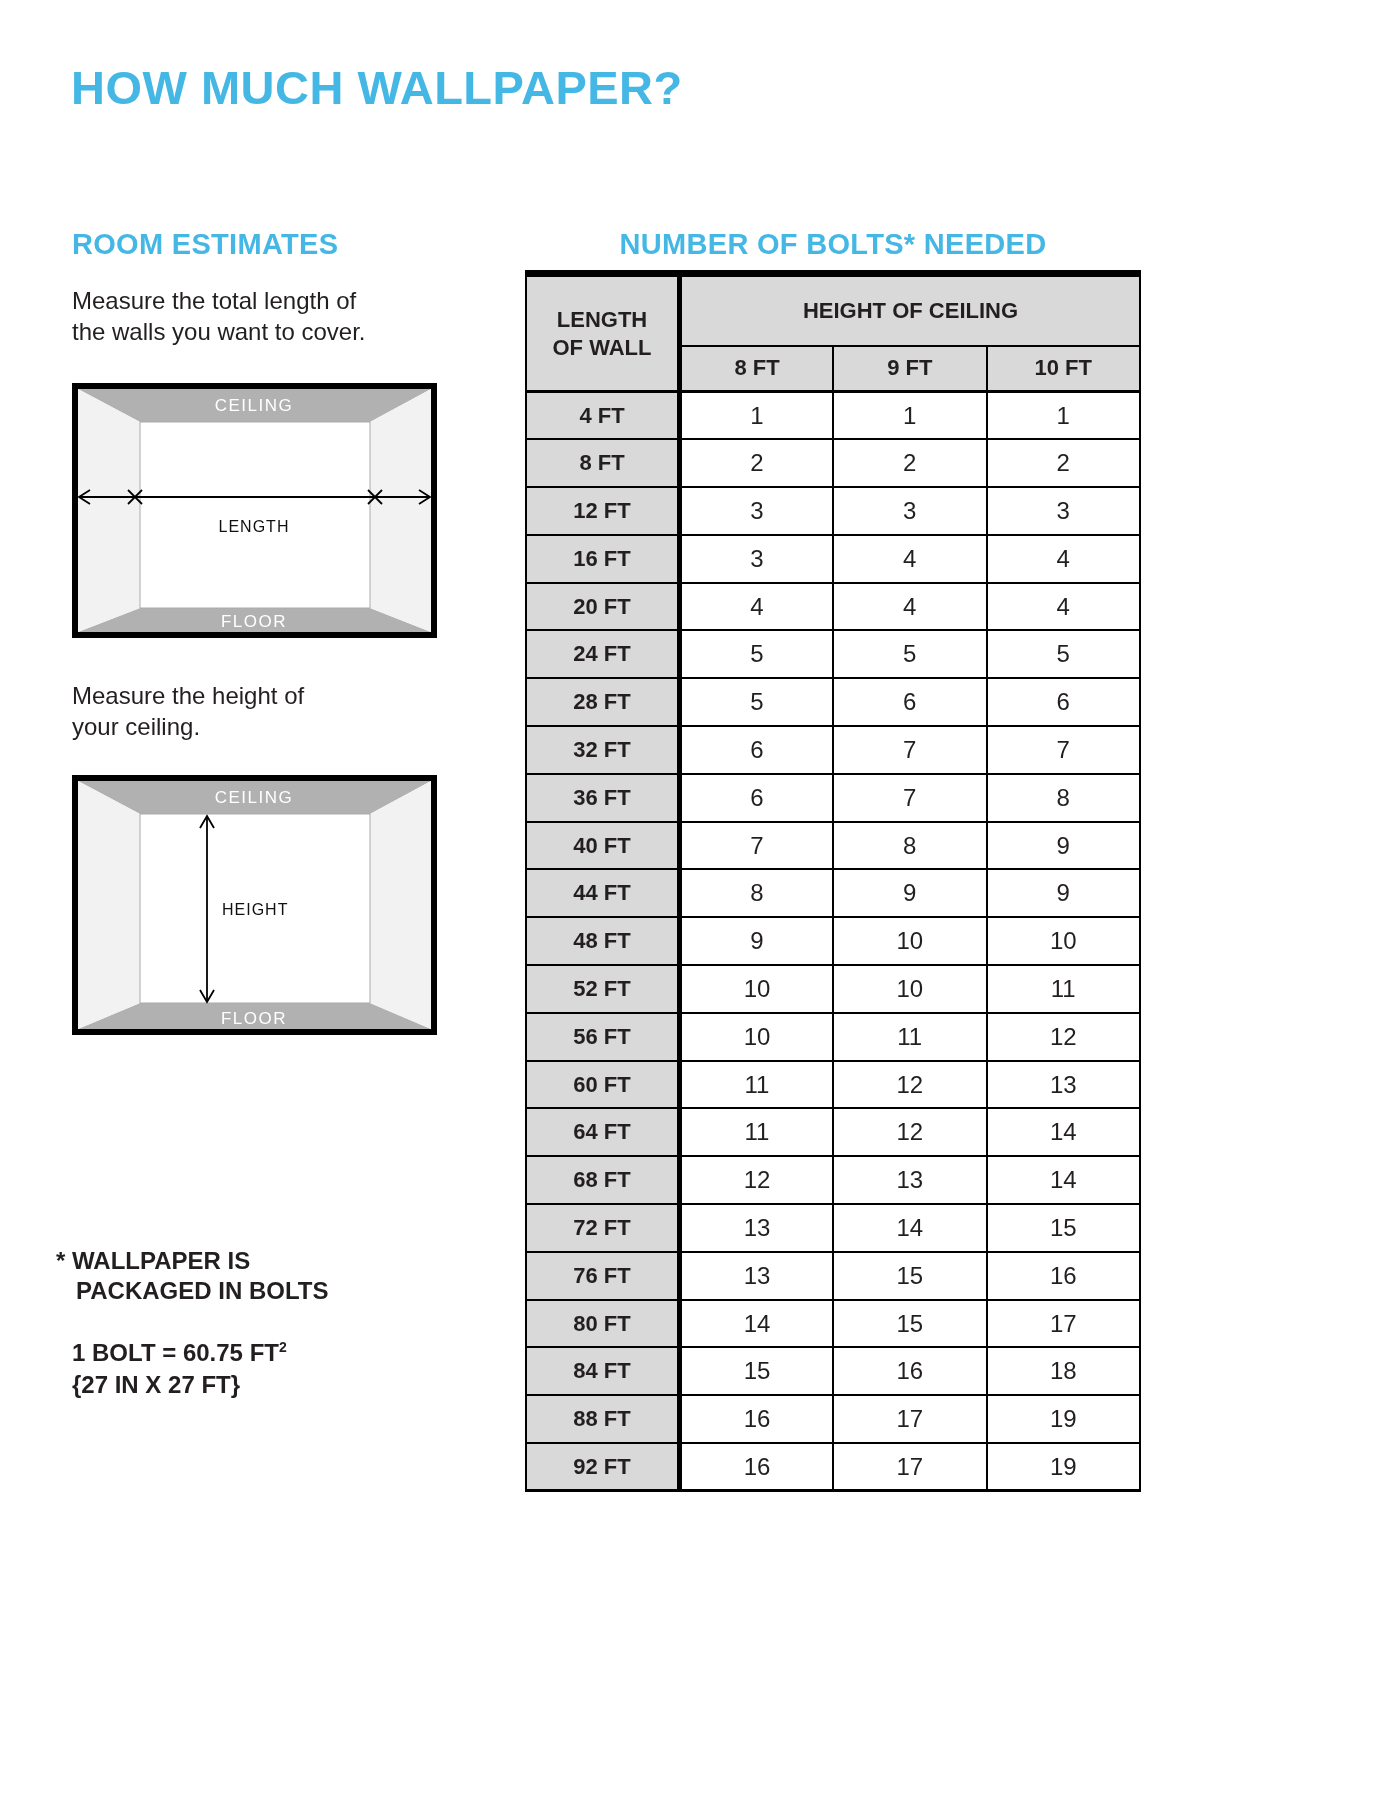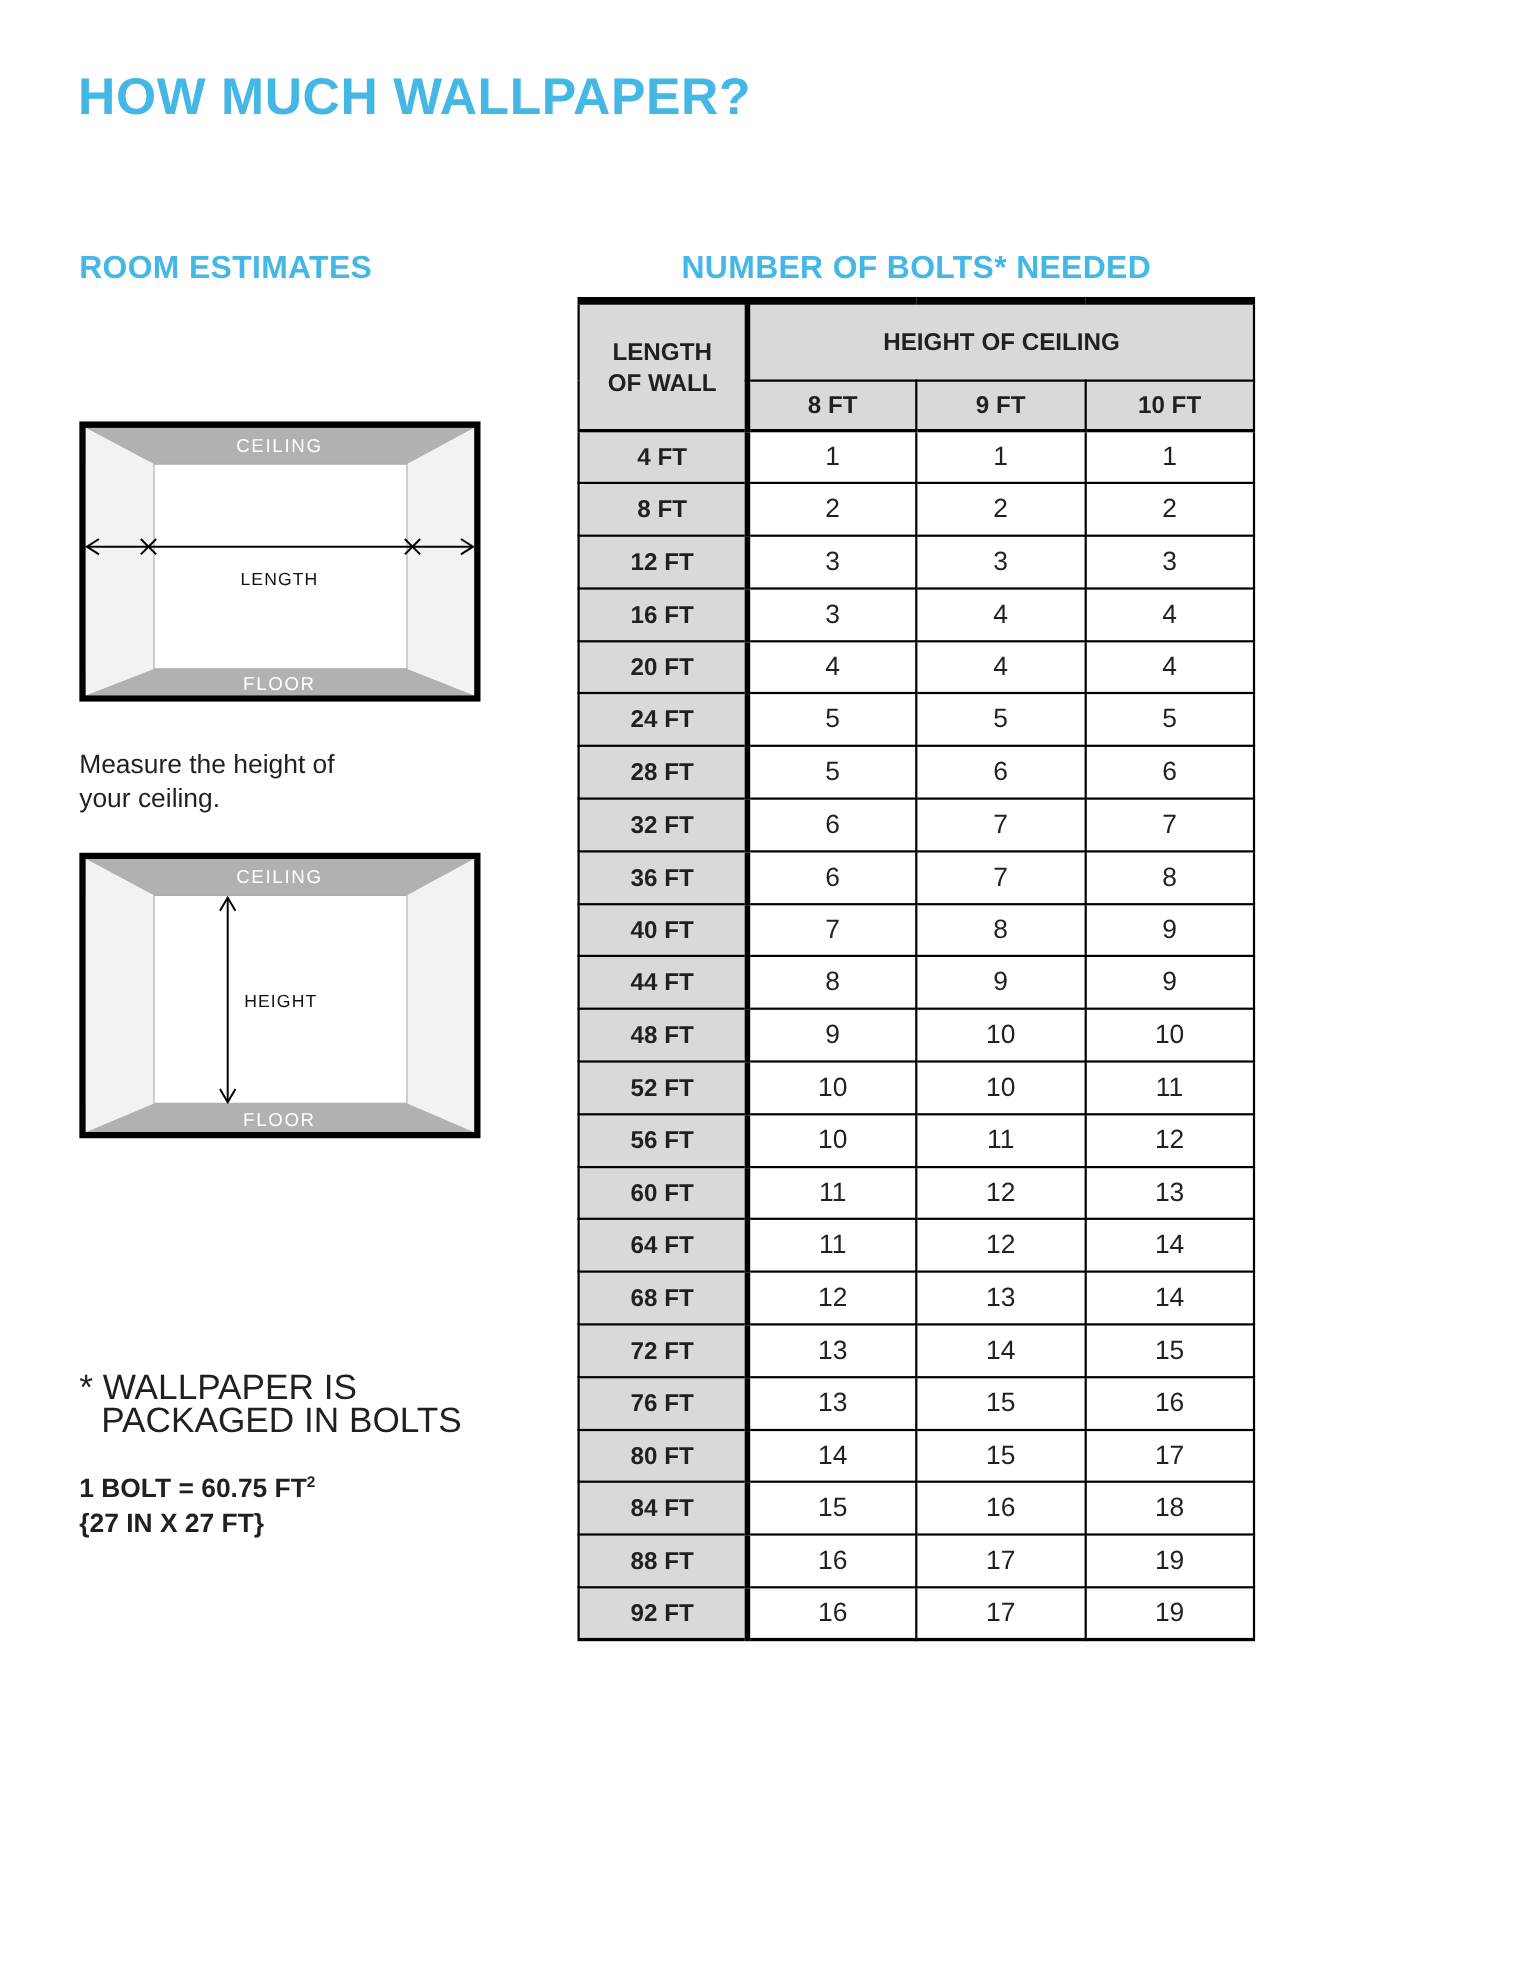--- a/index.html
+++ b/index.html
@@ -13,21 +13,21 @@
     font-size:47px; font-weight:700; letter-spacing:0.5px;
     color:var(--accent,#45b7e5);
   }
   .heading {
     position:absolute; top:228px; font-size:29px; font-weight:700;
     letter-spacing:0.3px; color:var(--accent,#45b7e5);
   }
   .left-heading { left:72px; }
   .table-heading { left:525px; width:616px; text-align:center; }
   .para { position:absolute; left:72px; font-size:24px; line-height:31px; color:#231f20; }
-  .footnote { position:absolute; left:72px; top:1246px; font-size:32px; font-weight:400; line-height:30px; }
+  .footnote { position:absolute; left:56px; top:1246px; font-size:24px; font-weight:700; line-height:30px; }
   .footnote .indent { padding-left:20px; }
   .bolt-info { position:absolute; left:72px; top:1331px; font-size:24px; font-weight:700; line-height:32px; }
   .bolt-info sup { font-size:14px; vertical-align:super; }
   .diagram { position:absolute; }
   svg text { font-family:"Liberation Sans", sans-serif; }
 
   
   .bolts-table {
     position:absolute; left:525px; top:270px; width:616px;
     border-collapse:collapse; table-layout:fixed;
@@ -50,20 +50,24 @@
 </head>
 <body>
 
 <div class="page">
 
   <h1 class="title">HOW MUCH WALLPAPER?</h1>
 
   <div class="heading left-heading">ROOM ESTIMATES</div>
   <div class="heading table-heading">NUMBER OF BOLTS* NEEDED</div>
 
+  <div class="para" style="top:285px">
+    <div>Measure the total length of</div>
+    <div>the walls you want to cover.</div>
+  </div>
 
   <svg class="diagram" style="left:72px; top:383px;" width="365" height="255" viewBox="0 0 365 255">
     <rect x="3" y="3" width="359" height="249" fill="#ffffff" stroke="#000000" stroke-width="6"></rect>
     <polygon points="6,6 359,6 298,39 68,39" fill="#b1b1b1"></polygon>
     <polygon points="68,225 298,225 359,249 6,249" fill="#b1b1b1"></polygon>
     <polygon points="6,6 68,39 68,225 6,249" fill="#f2f2f2"></polygon>
     <polygon points="359,6 298,39 298,225 359,249" fill="#f2f2f2"></polygon>
     <rect x="68" y="39" width="230" height="186" fill="#ffffff" stroke="#ababab" stroke-width="1"></rect>
     <text x="182" y="28" text-anchor="middle" fill="#ffffff" font-size="17" letter-spacing="1.5">CEILING</text>
     <text x="182" y="244" text-anchor="middle" fill="#ffffff" font-size="17" letter-spacing="1.5">FLOOR</text>

